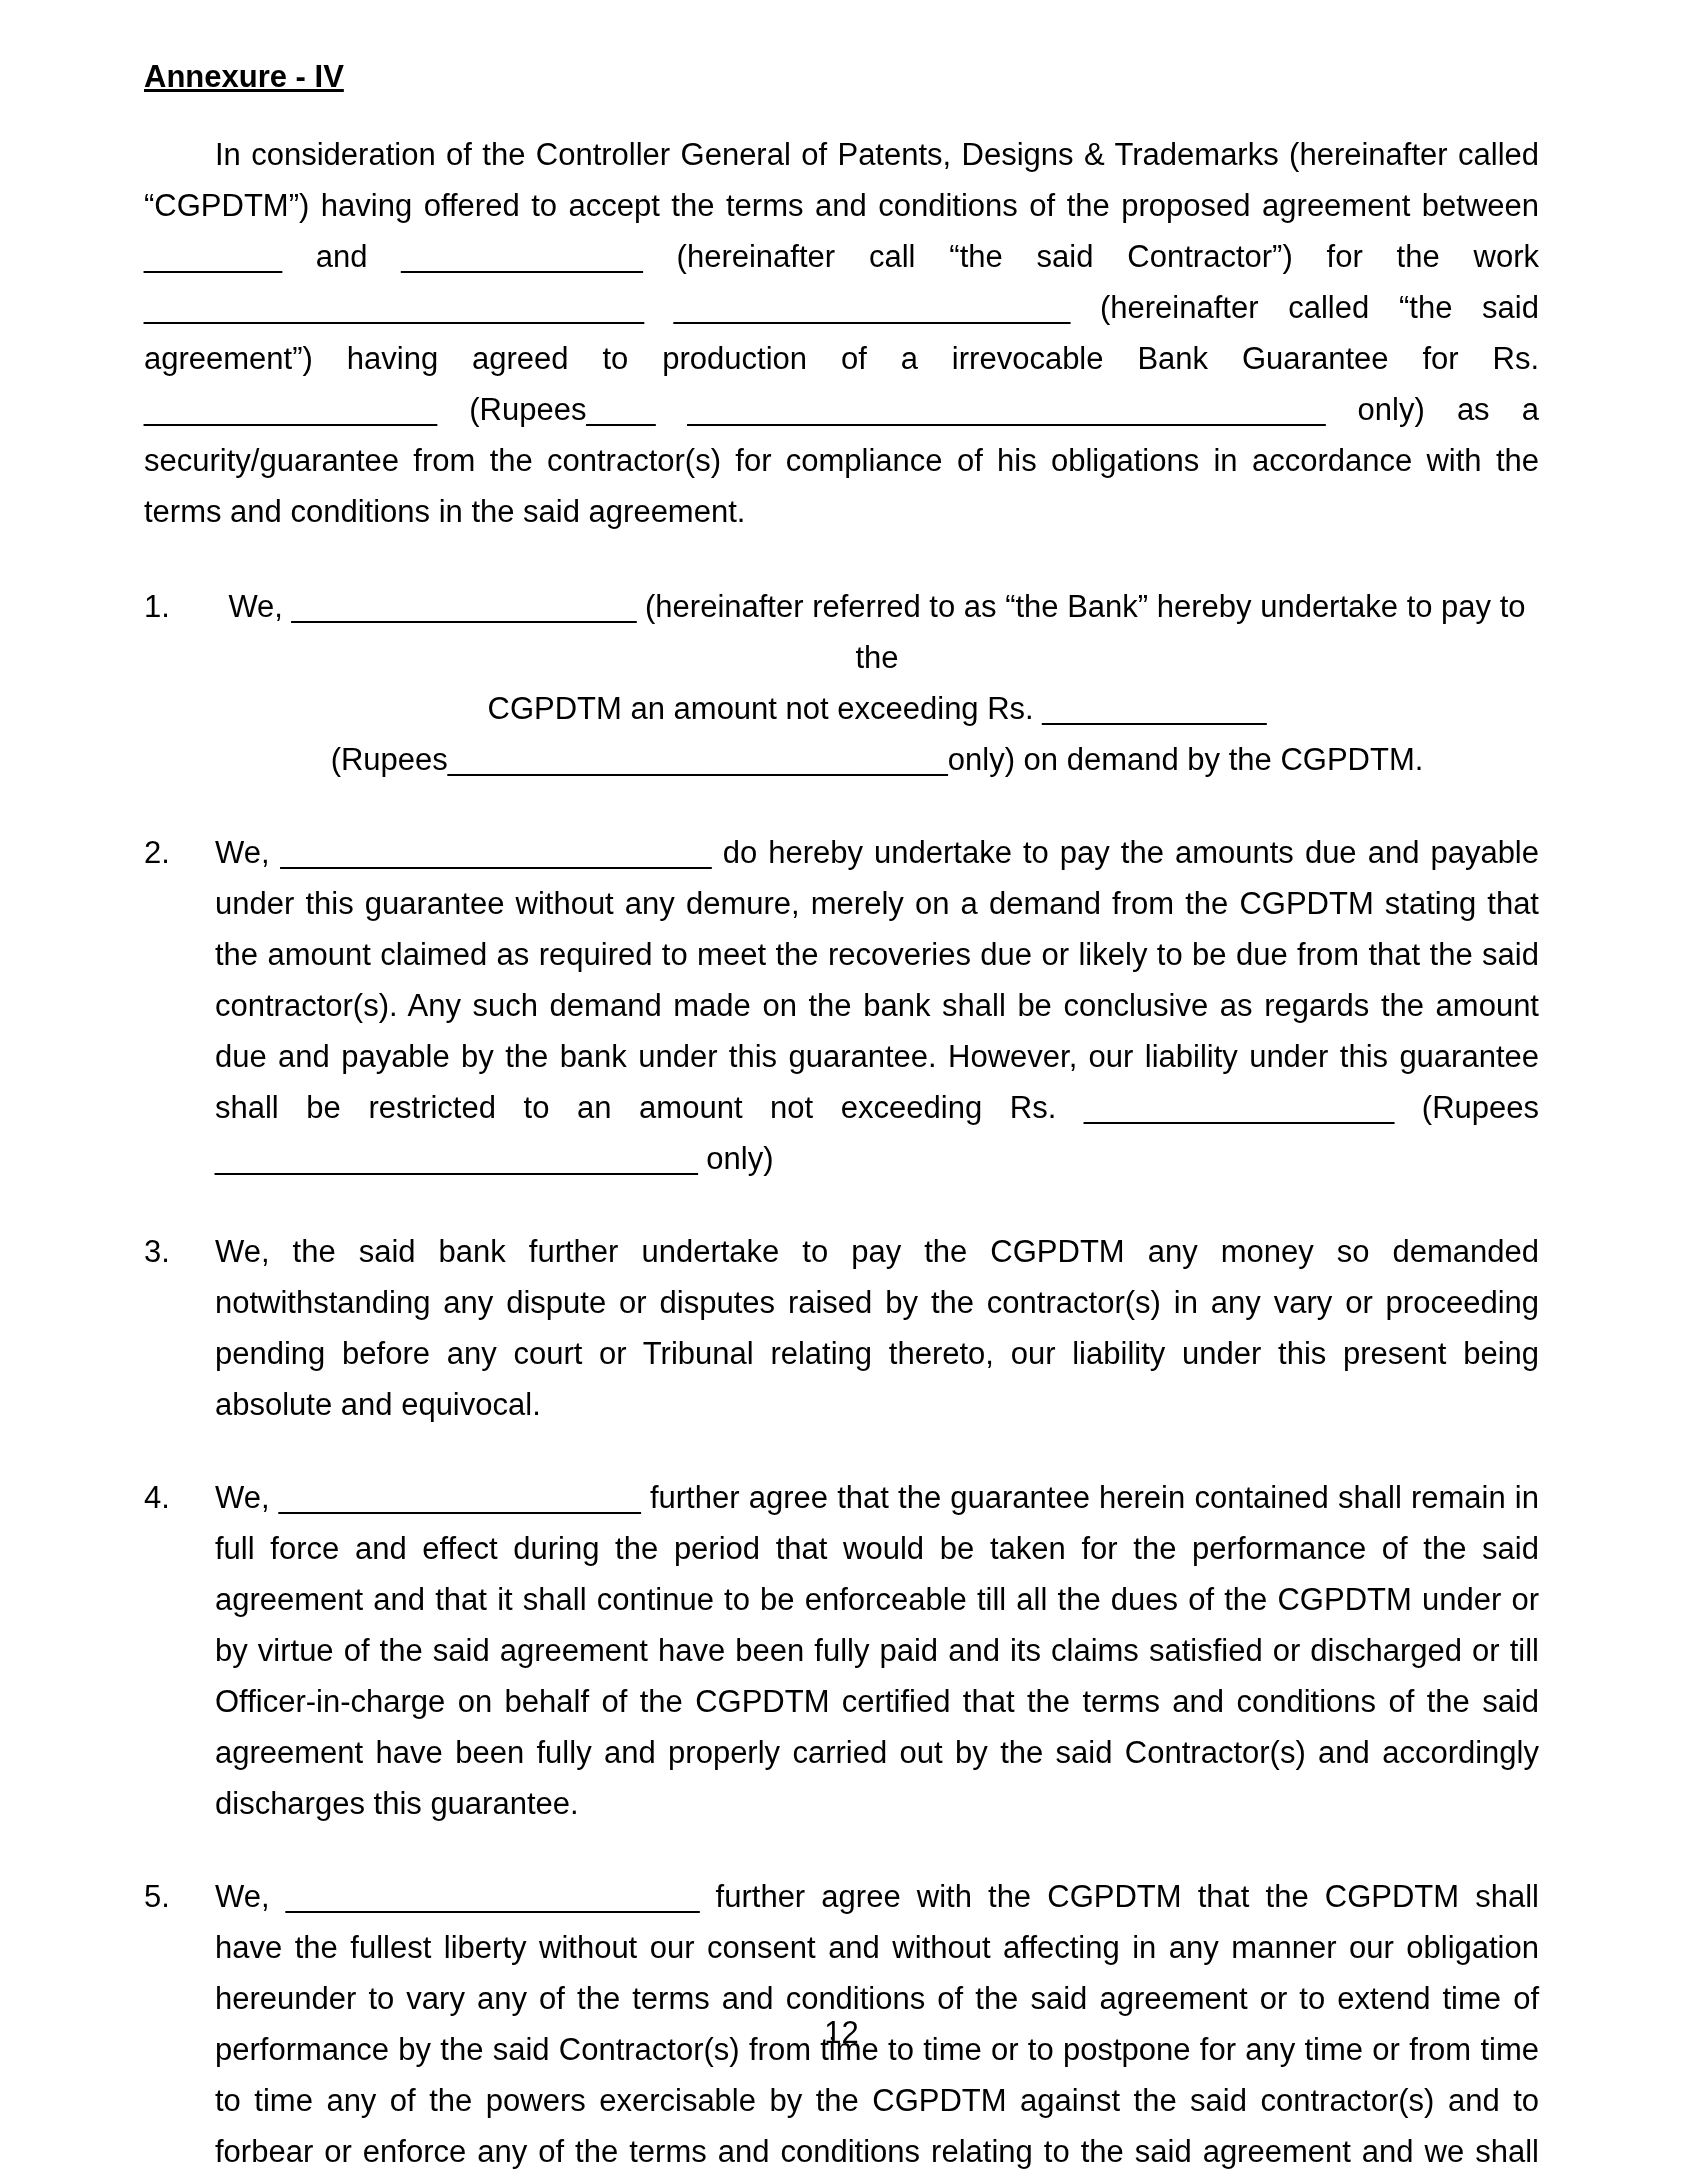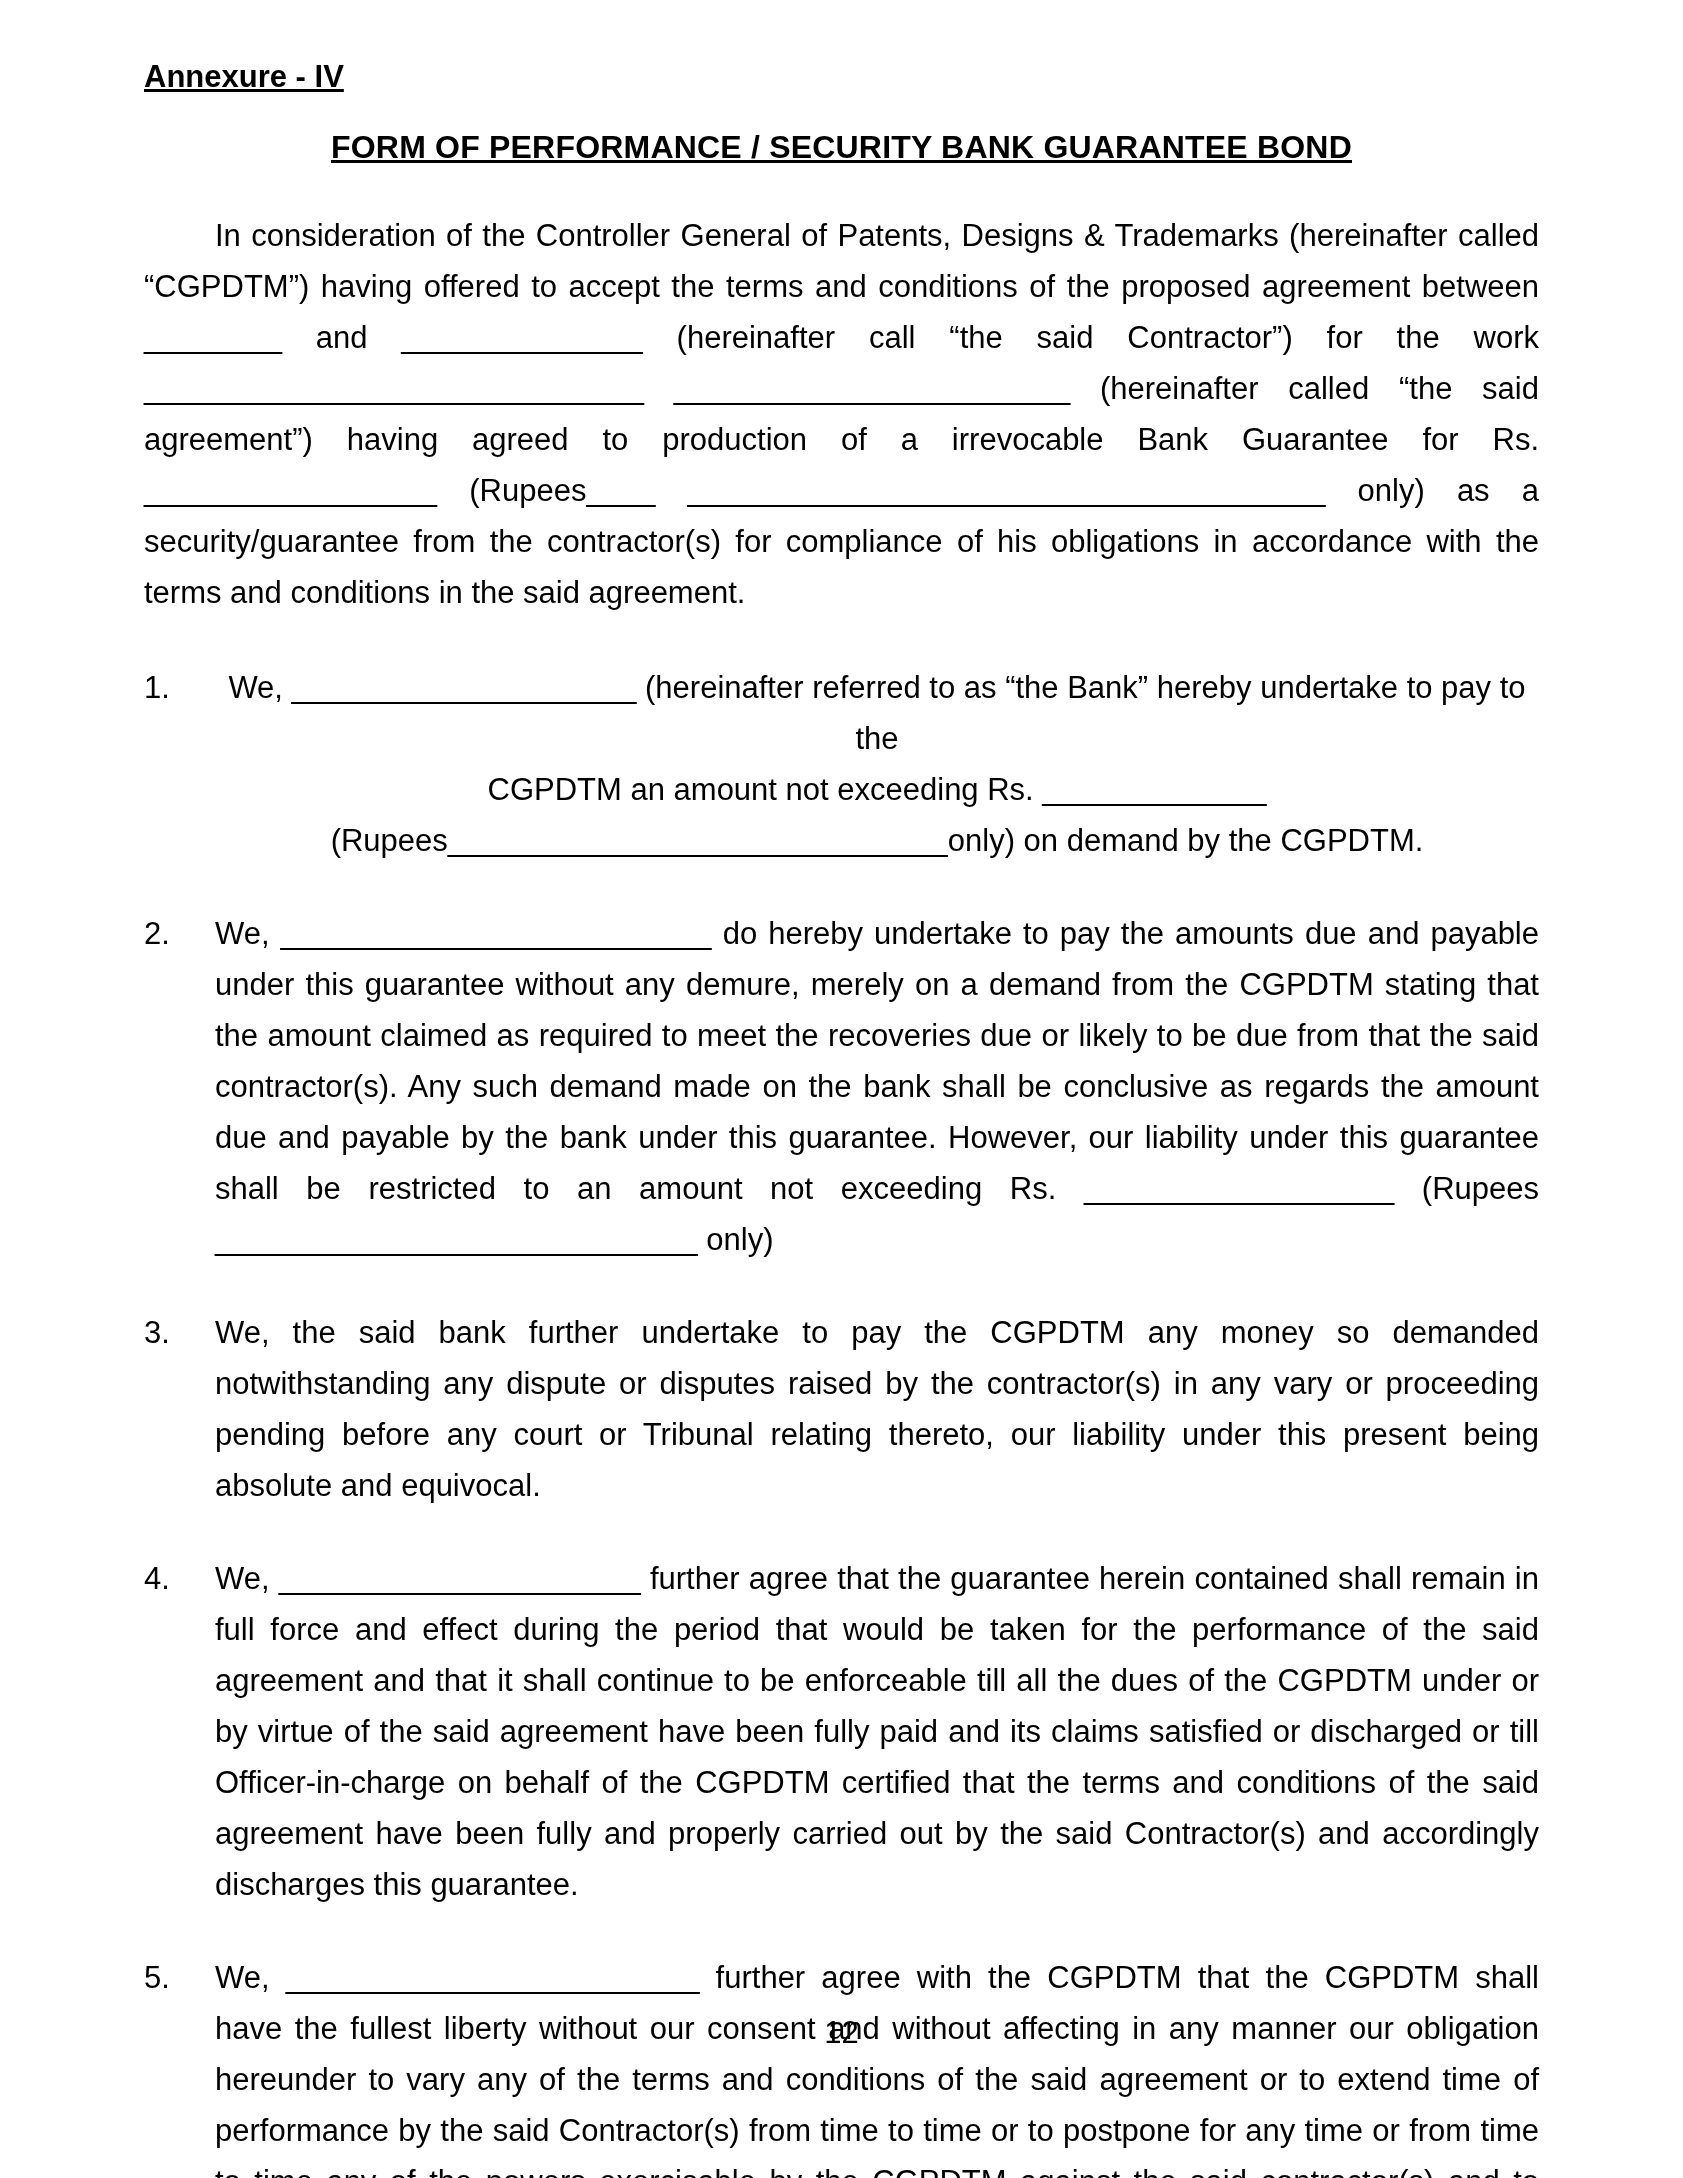--- a/index.html
+++ b/index.html
@@ -73,21 +73,20 @@
     font-size: 31px;
   }
 </style>
 </head>
 <body>
 
 <div class="page">
 
   <div class="annexure">Annexure - IV</div>
 
-  <div class="doc-title">FORM OF PERFORMANCE / SECURITY BANK GUARANTEE BOND</div>
 
   <div class="intro">In consideration of the Controller General of Patents, Designs &amp; Trademarks (hereinafter called “CGPDTM”) having offered to accept the terms and conditions of the proposed agreement between ________ and ______________ (hereinafter call “the said Contractor”) for the work _____________________________ _______________________ (hereinafter called “the said agreement”) having agreed to production of a irrevocable Bank Guarantee for Rs. _________________ (Rupees____ _____________________________________ only) as a security/guarantee from the contractor(s) for compliance of his obligations in accordance with the terms and conditions in the said agreement.</div>
 
   <div class="items">
 
     <div class="item">
       <div class="item-num">1.</div>
       <div class="item-text left-align">We, ____________________ (hereinafter referred to as “the Bank” hereby undertake to pay to the
 CGPDTM an amount not exceeding Rs. _____________
 (Rupees_____________________________only) on demand by the CGPDTM.</div>

